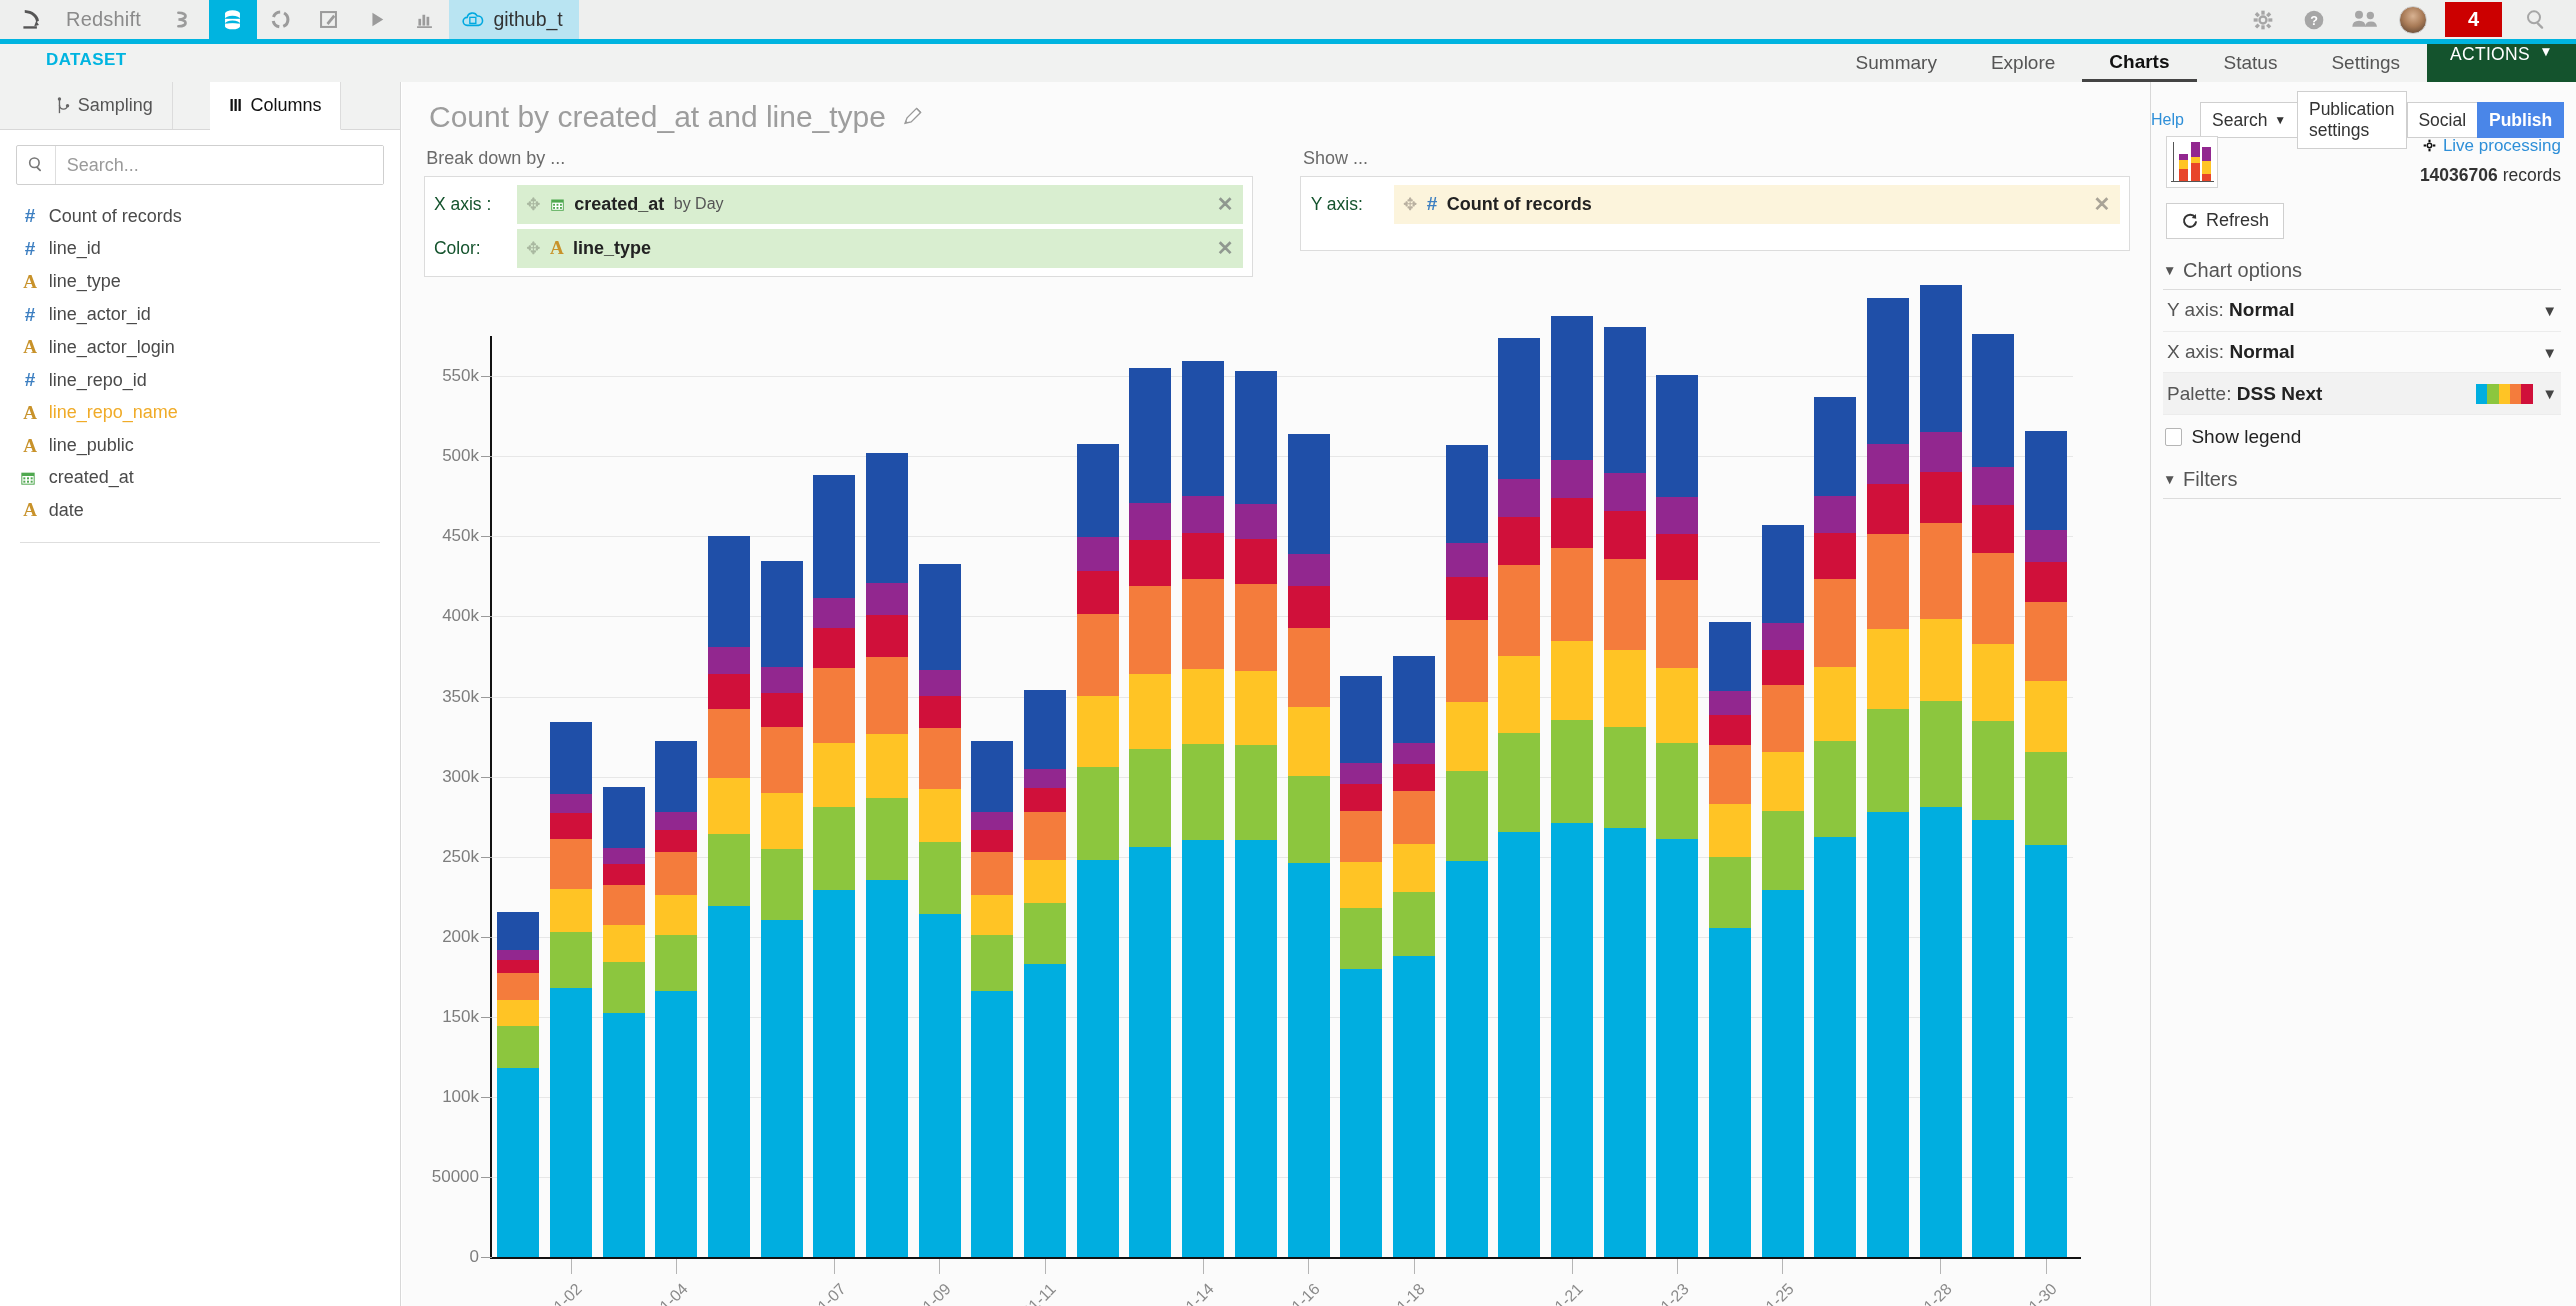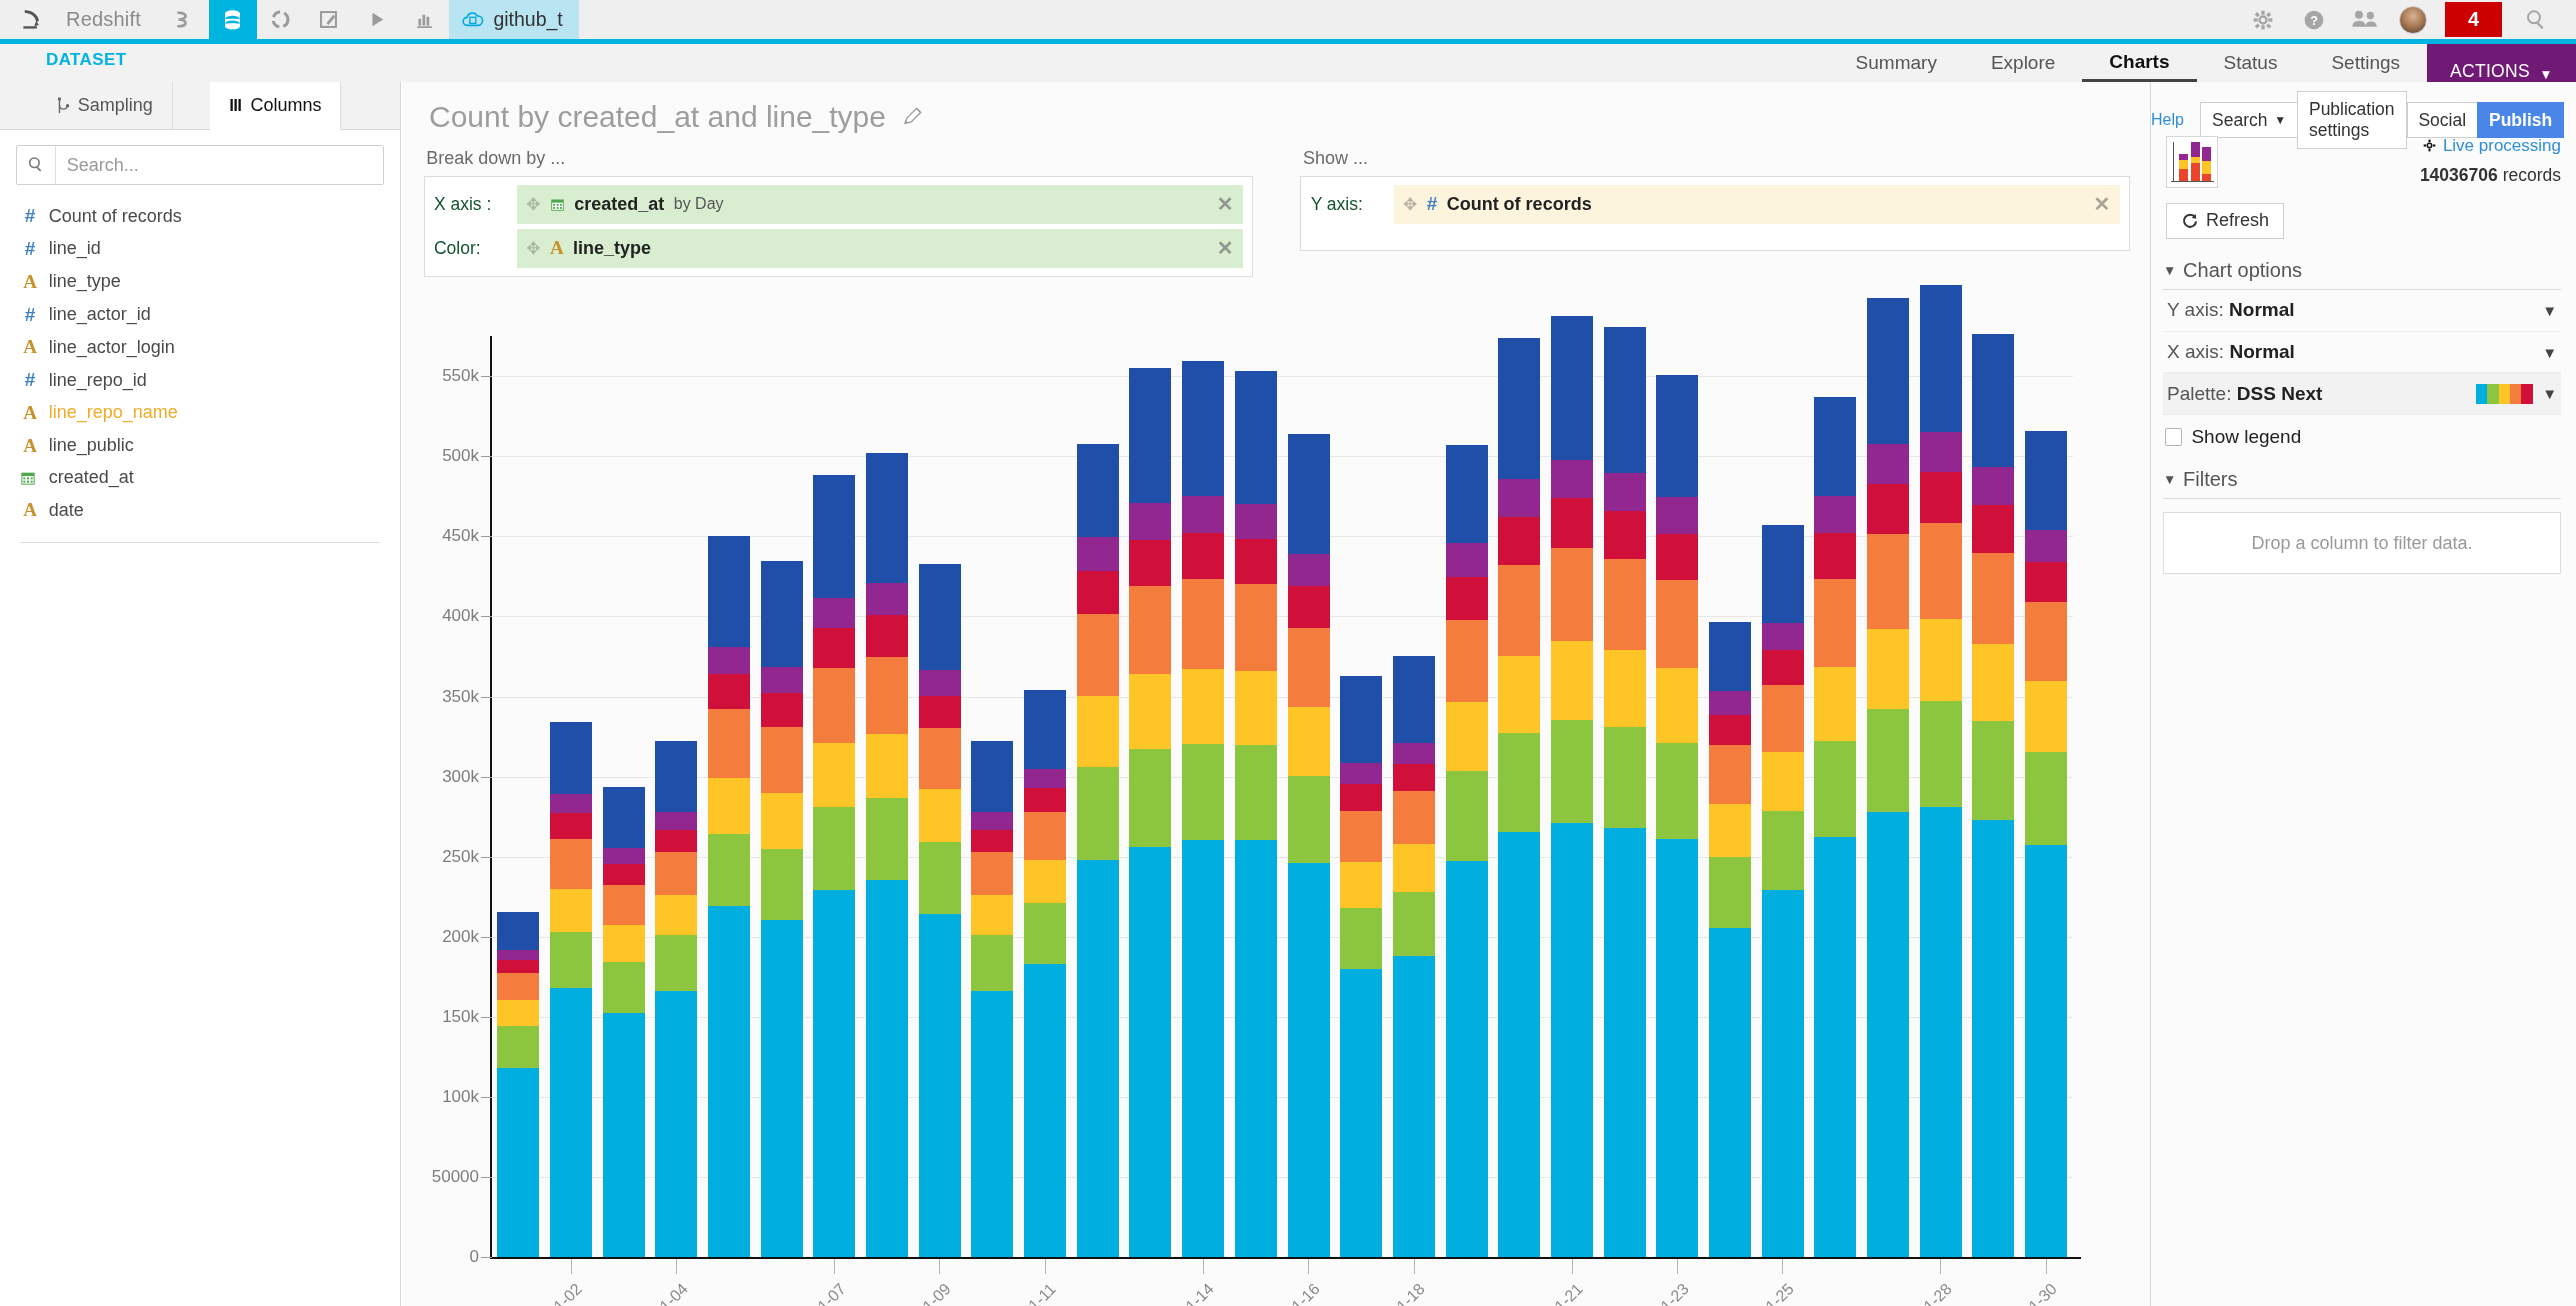--- a/index.html
+++ b/index.html
@@ -65,21 +65,21 @@
   .navtabs {
     position: absolute; right: 0; top: 44px; height: 38px;
     display: flex; align-items: stretch;
   }
   .navtab {
     display: flex; align-items: center; padding: 0 27px;
     color: #555; font-size: 19px;
   }
   .navtab.active { color: #111; font-weight: bold; border-bottom: 3.4px solid #444; }
   .actions-btn {
-    background: #701a75; color: #fff; display: flex; align-items: flex-end;
+    background: #14532d; color: #fff; display: flex; align-items: flex-start;
     padding: 0 23px; font-size: 17.5px; letter-spacing: 0.3px;
   }
 
   
   .sidebar {
     position: absolute; left: 0; top: 82px; width: 401px; height: 1224px;
     background: #ffffff; border-right: 0.7px solid #d8d8d8;
   }
   .side-tabs {
     display: flex; height: 48px; background: #f1f2f1;
@@ -974,15 +974,14 @@
 
   <div class="chk-row">
     <span class="chkbox"></span>
     <span>Show legend</span>
   </div>
 
   <div class="sect-head">
     <span style="font-size:13.5px">▼</span>
     <span>Filters</span>
   </div>
-  <div class="filter-drop">Drop a column to filter data.</div>
 </div>
 
 
 </body></html>

